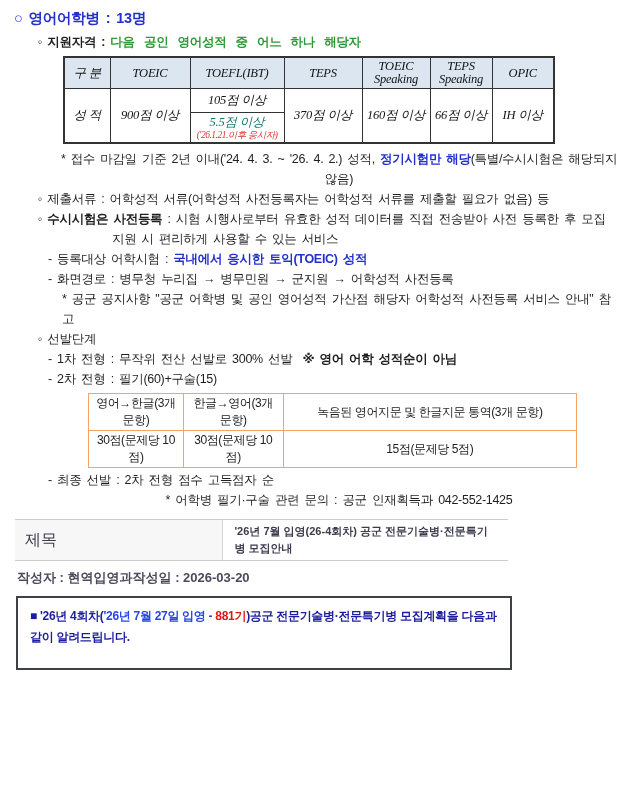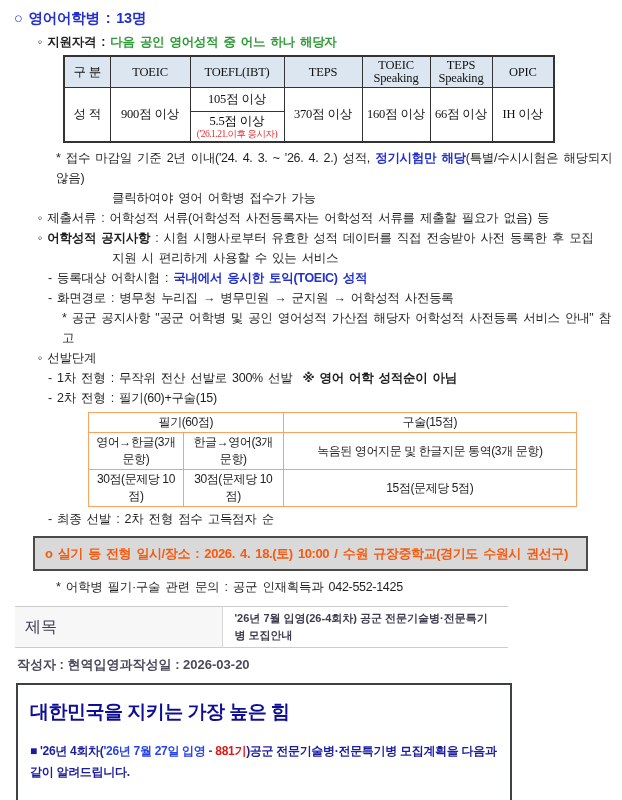--- a/index.html
+++ b/index.html
@@ -8,43 +8,43 @@
     position:relative; width:622px; height:800px; overflow:hidden;
     background:#fff; color:#1f1f1f;
     font-family:"Liberation Sans","DejaVu Sans",sans-serif;
   }
   
   .doc { font-size:12.5px; letter-spacing:-0.3px; word-spacing:2px; }
   .h1 { margin:9px 0 4px 14px; color:#2330cc; font-weight:bold; font-size:14.5px; letter-spacing:-0.2px; }
   .line { line-height:20px; }
   .l2 { margin-left:38px; }
   .l3 { margin-left:48px; }
-  .note { margin-left:56px; }
+  .note { margin-left:56px;text-align:center; }
   .note-inner { margin-left:62px; }
   .cont { margin-left:112px; }
   .b { font-weight:bold; }
   .t-blue { color:#3150cf; }
   .em-blue { color:#2330cc; font-weight:bold; }
-  .em-green { color:#2f9b38; font-weight:bold; }
+  .em-green { color:#2f9b38; font-weight:bold;font-family:Liberation Mono, monospace; }
   .rem { margin-left:10px; font-weight:bold; }
 
   
   .score-table {
     border-collapse:collapse; margin:3px 0 5px 63px;
     font-family:"Liberation Serif","DejaVu Serif",serif;
     font-size:12.5px; color:#111; text-align:center; border:2px solid #333;
-    letter-spacing:-0.2px; word-spacing:0;
+    letter-spacing:-0.2px; word-spacing:0;font-style:italic;
   }
   .score-table th, .score-table td { border:1px solid #333; padding:2px 4px; }
   .score-table th {
     background:#dbe6f1; font-weight:normal; height:25px;
     white-space:pre-line; line-height:13px;
   }
   .score-table td { height:24px; }
-  .toefl-sub { color:#000000; line-height:13px;text-align:center; }
+  .toefl-sub { color:#0f766e; line-height:13px;text-align:center; }
   .toefl-note { display:block; font-size:9.5px; color:#e03030; line-height:10px; letter-spacing:-0.5px; }
 
   
   .exam-table {
     border-collapse:collapse; margin:4px 0 2px 88px; width:489px;
     font-size:12px; text-align:center; color:#222; letter-spacing:-0.4px; word-spacing:0;
   }
   .exam-table td { border:1px solid #f9a261; padding:1px 3px; height:18px; }
 
   
@@ -131,26 +131,25 @@
           <span class="toefl-note">('26.1.21.이후 응시자)</span>
         </td>
       </tr>
     </tbody>
       </table>
 
     <div class="line note">
       <span>* 접수 마감일 기준 2년 이내('24. 4. 3. ~ '26. 4. 2.) 성적, </span><span class="em-blue">정기시험만 해당</span><span>(특별/수시시험은 해당되지 않음)</span>
     </div>
 
-    <div class="line cont">클릭하여야 영어 어학병 접수가 가능</div>
 
     <div class="line l2">◦ 제출서류 : 어학성적 서류(어학성적 사전등록자는 어학성적 서류를 제출할 필요가 없음) 등</div>
 
     <div class="line l2">
-      <span class="b">◦ 어학성적 공지사항</span><span> : 시험 시행사로부터 유효한 성적 데이터를 직접 전송받아 사전 등록한 후 모집</span>
+      <span class="b">◦ 수시시험은 사전등록</span><span> : 시험 시행사로부터 유효한 성적 데이터를 직접 전송받아 사전 등록한 후 모집</span>
     </div>
     <div class="line cont">지원 시 편리하게 사용할 수 있는 서비스</div>
 
     <div class="line l3">
       <span>- 등록대상 어학시험 : </span><span class="em-blue">국내에서 응시한 토익(TOEIC) 성적</span>
     </div>
     <div class="line l3">- 화면경로 : 병무청 누리집 → 병무민원 → 군지원 → 어학성적 사전등록</div>
     <div class="line note-inner">* 공군 공지사항 "공군 어학병 및 공인 영어성적 가산점 해당자 어학성적 사전등록 서비스 안내" 참고</div>
 
     <div class="line l2">◦ 선발단계</div>
@@ -159,55 +158,49 @@
     </div>
     <div class="line l3">- 2차 전형 : 필기(60)+구술(15)</div>
 
     <table class="exam-table">
       <colgroup>
           <col style="width:95px">
           <col style="width:100px">
           <col style="width:294px">
         </colgroup>
       <tbody>
-          <tr>
-        <td colspan="2">필기(60점)</td>
-        <td>구술(15점)</td>
-      </tr>
       <tr>
         <td>영어→한글(3개 문항)</td>
         <td>한글→영어(3개 문항)</td>
         <td>녹음된 영어지문 및 한글지문 통역(3개 문항)</td>
       </tr>
       <tr>
         <td>30점(문제당 10점)</td>
         <td>30점(문제당 10점)</td>
         <td>15점(문제당 5점)</td>
       </tr>
     </tbody>
       </table>
 
     <div class="line l3">- 최종 선발 : 2차 전형 점수 고득점자 순</div>
 
-    <div class="gray-box">o 실기 등 전형 일시/장소 : 2026. 4. 18.(토) 10:00 / 수원 규장중학교(경기도 수원시 권선구)</div>
 
     <div class="line note">* 어학병 필기·구술 관련 문의 : 공군 인재획득과 042-552-1425</div>
   </section>
 
   <table class="post-table">
     <tbody>
         <tr>
       <td class="label-cell">제목</td>
       <td class="value-cell">'26년 7월 입영(26-4회차) 공군 전문기술병·전문특기병 모집안내</td>
     </tr>
   </tbody>
     </table>
   <div class="post-meta">작성자 : 현역입영과작성일 : 2026-03-20</div>
 
   <div class="blue-box">
-    <div class="slogan">대한민국을 지키는 가장 높은 힘</div>
     <p class="bp">
       <span class="c-navy">■ </span><span class="c-navy">'26년 4회차(</span><span class="c-blue">'26년 7월 27일 입영 - </span><span class="c-red">881기</span><span class="c-navy">)공군 전문기술병·전문특기병 모집계획을 다음과 같이 알려드립니다.</span>
     </p>
 
   </div>
 
 </div>
 
 </body></html>

